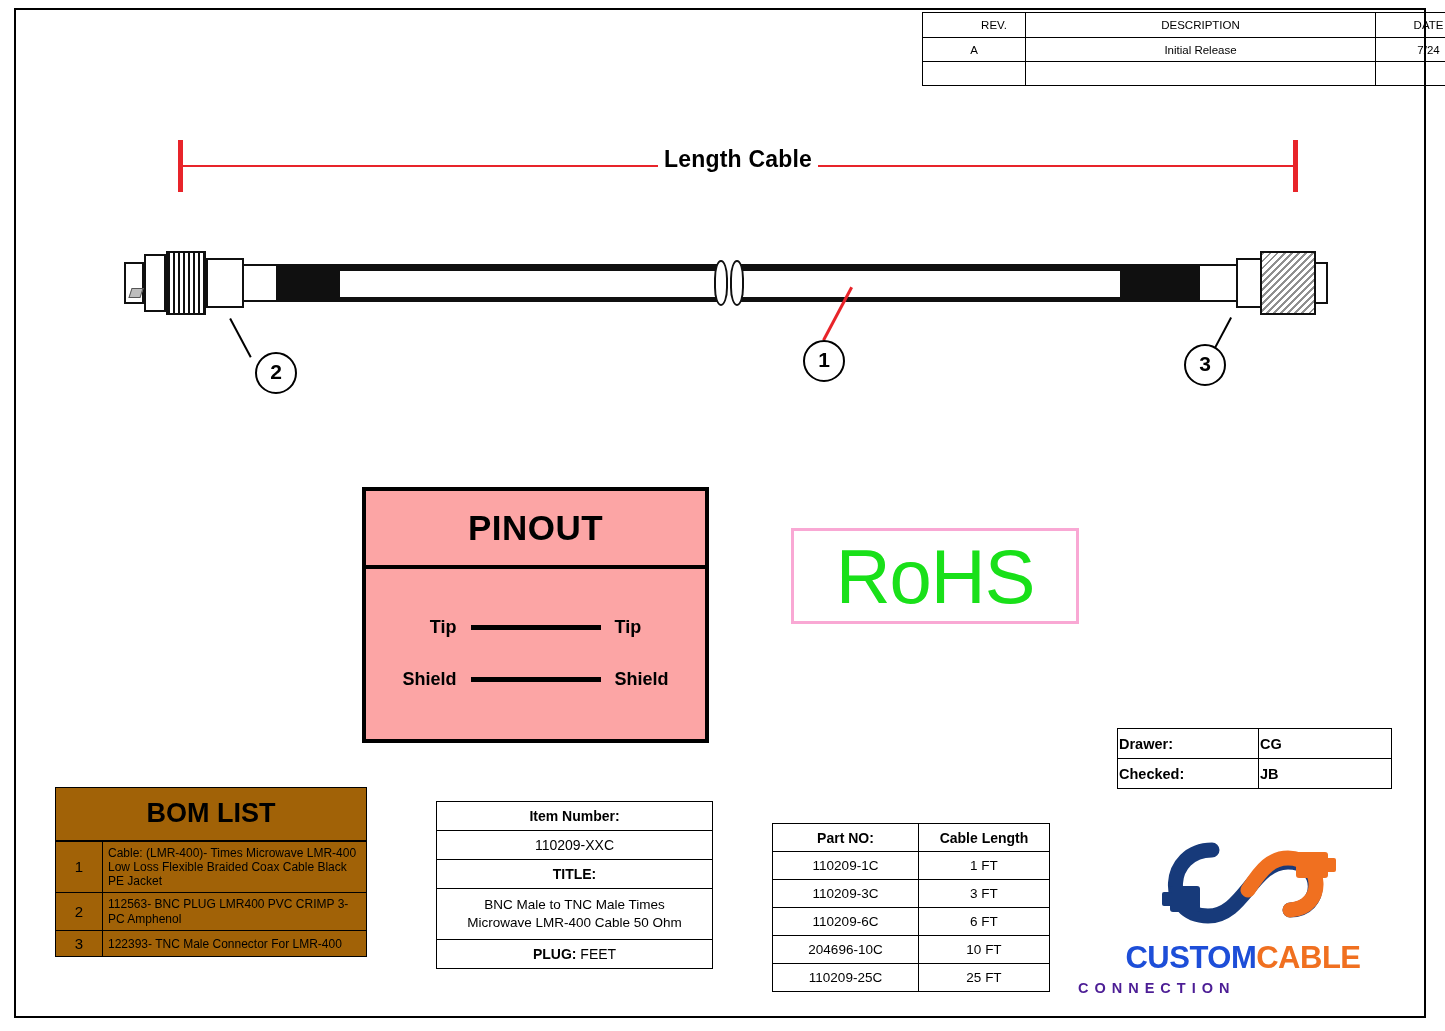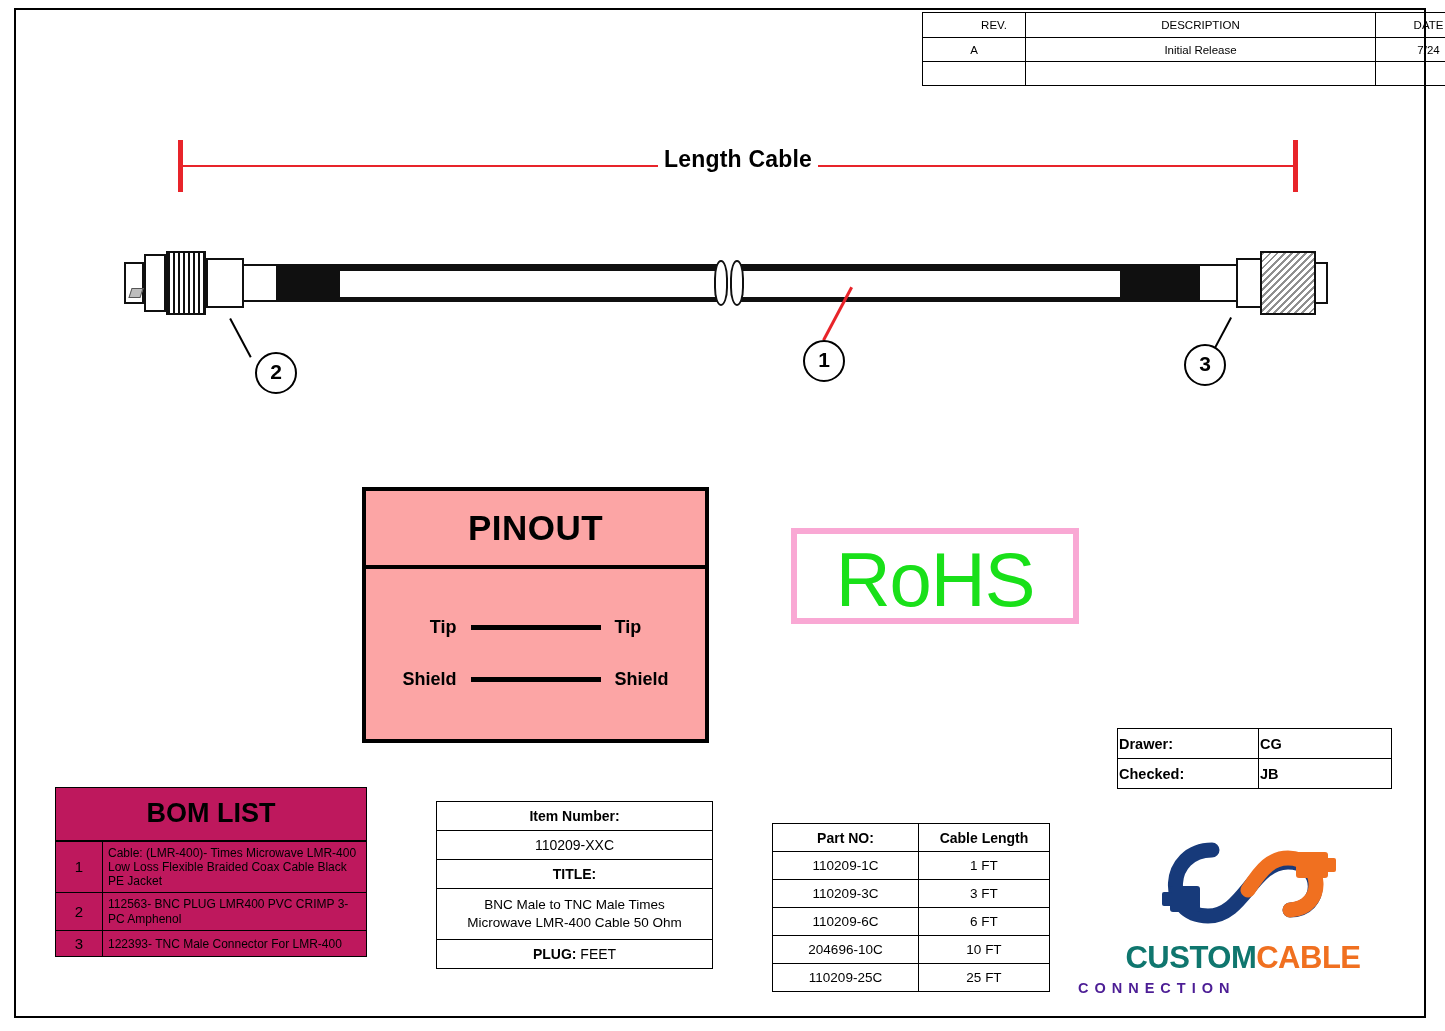--- a/index.html
+++ b/index.html
@@ -314,21 +314,21 @@
     background: #000;
   }
 
   
   .rohs {
     position: absolute;
     left: 791px;
     top: 528px;
     width: 288px;
     height: 96px;
-    border: 6px solid #f9a8d4;
+    border: 3px solid #f9a8d4;
     box-sizing: border-box;
     color: #19e019;
     font-size: 76px;
     font-weight: normal;
     text-align: center;
     line-height: 92px;
     letter-spacing: -1px;
   }
 
   
@@ -350,21 +350,21 @@
   .drawer-table .k { width: 138px; }
 
   
   .bom {
     position: absolute;
     left: 55px;
     top: 787px;
     width: 312px;
     border: 1px solid #000;
     box-sizing: border-box;
-    background: #be185d;
+    background: #a16207;
   }
   .bom .hd {
     text-align: center;
     font-size: 27px;
     font-weight: bold;
     padding: 10px 0 11px;
     border-bottom: 1px solid #000;
   }
   .bom table {
     width: 100%;
@@ -438,21 +438,21 @@
   .logo .mark { position: absolute; left: 70px; top: 0; width: 200px; height: 110px; }
   .logo .wordmark {
     position: absolute;
     left: 0; top: 112px;
     width: 330px;
     text-align: center;
     font-size: 31px;
     font-weight: bold;
     letter-spacing: -0.5px;
   }
-  .logo .w-blue { color: #0f766e; }
+  .logo .w-blue { color: #1d4ed8; }
   .logo .w-orange { color: #f07020; }
   .logo .sub {
     position: absolute;
     left: 0; top: 152px;
     width: 330px;
     font-size: 14.5px;
     letter-spacing: 6px;
     color: #4c1d95;
     font-weight: bold;
   }

